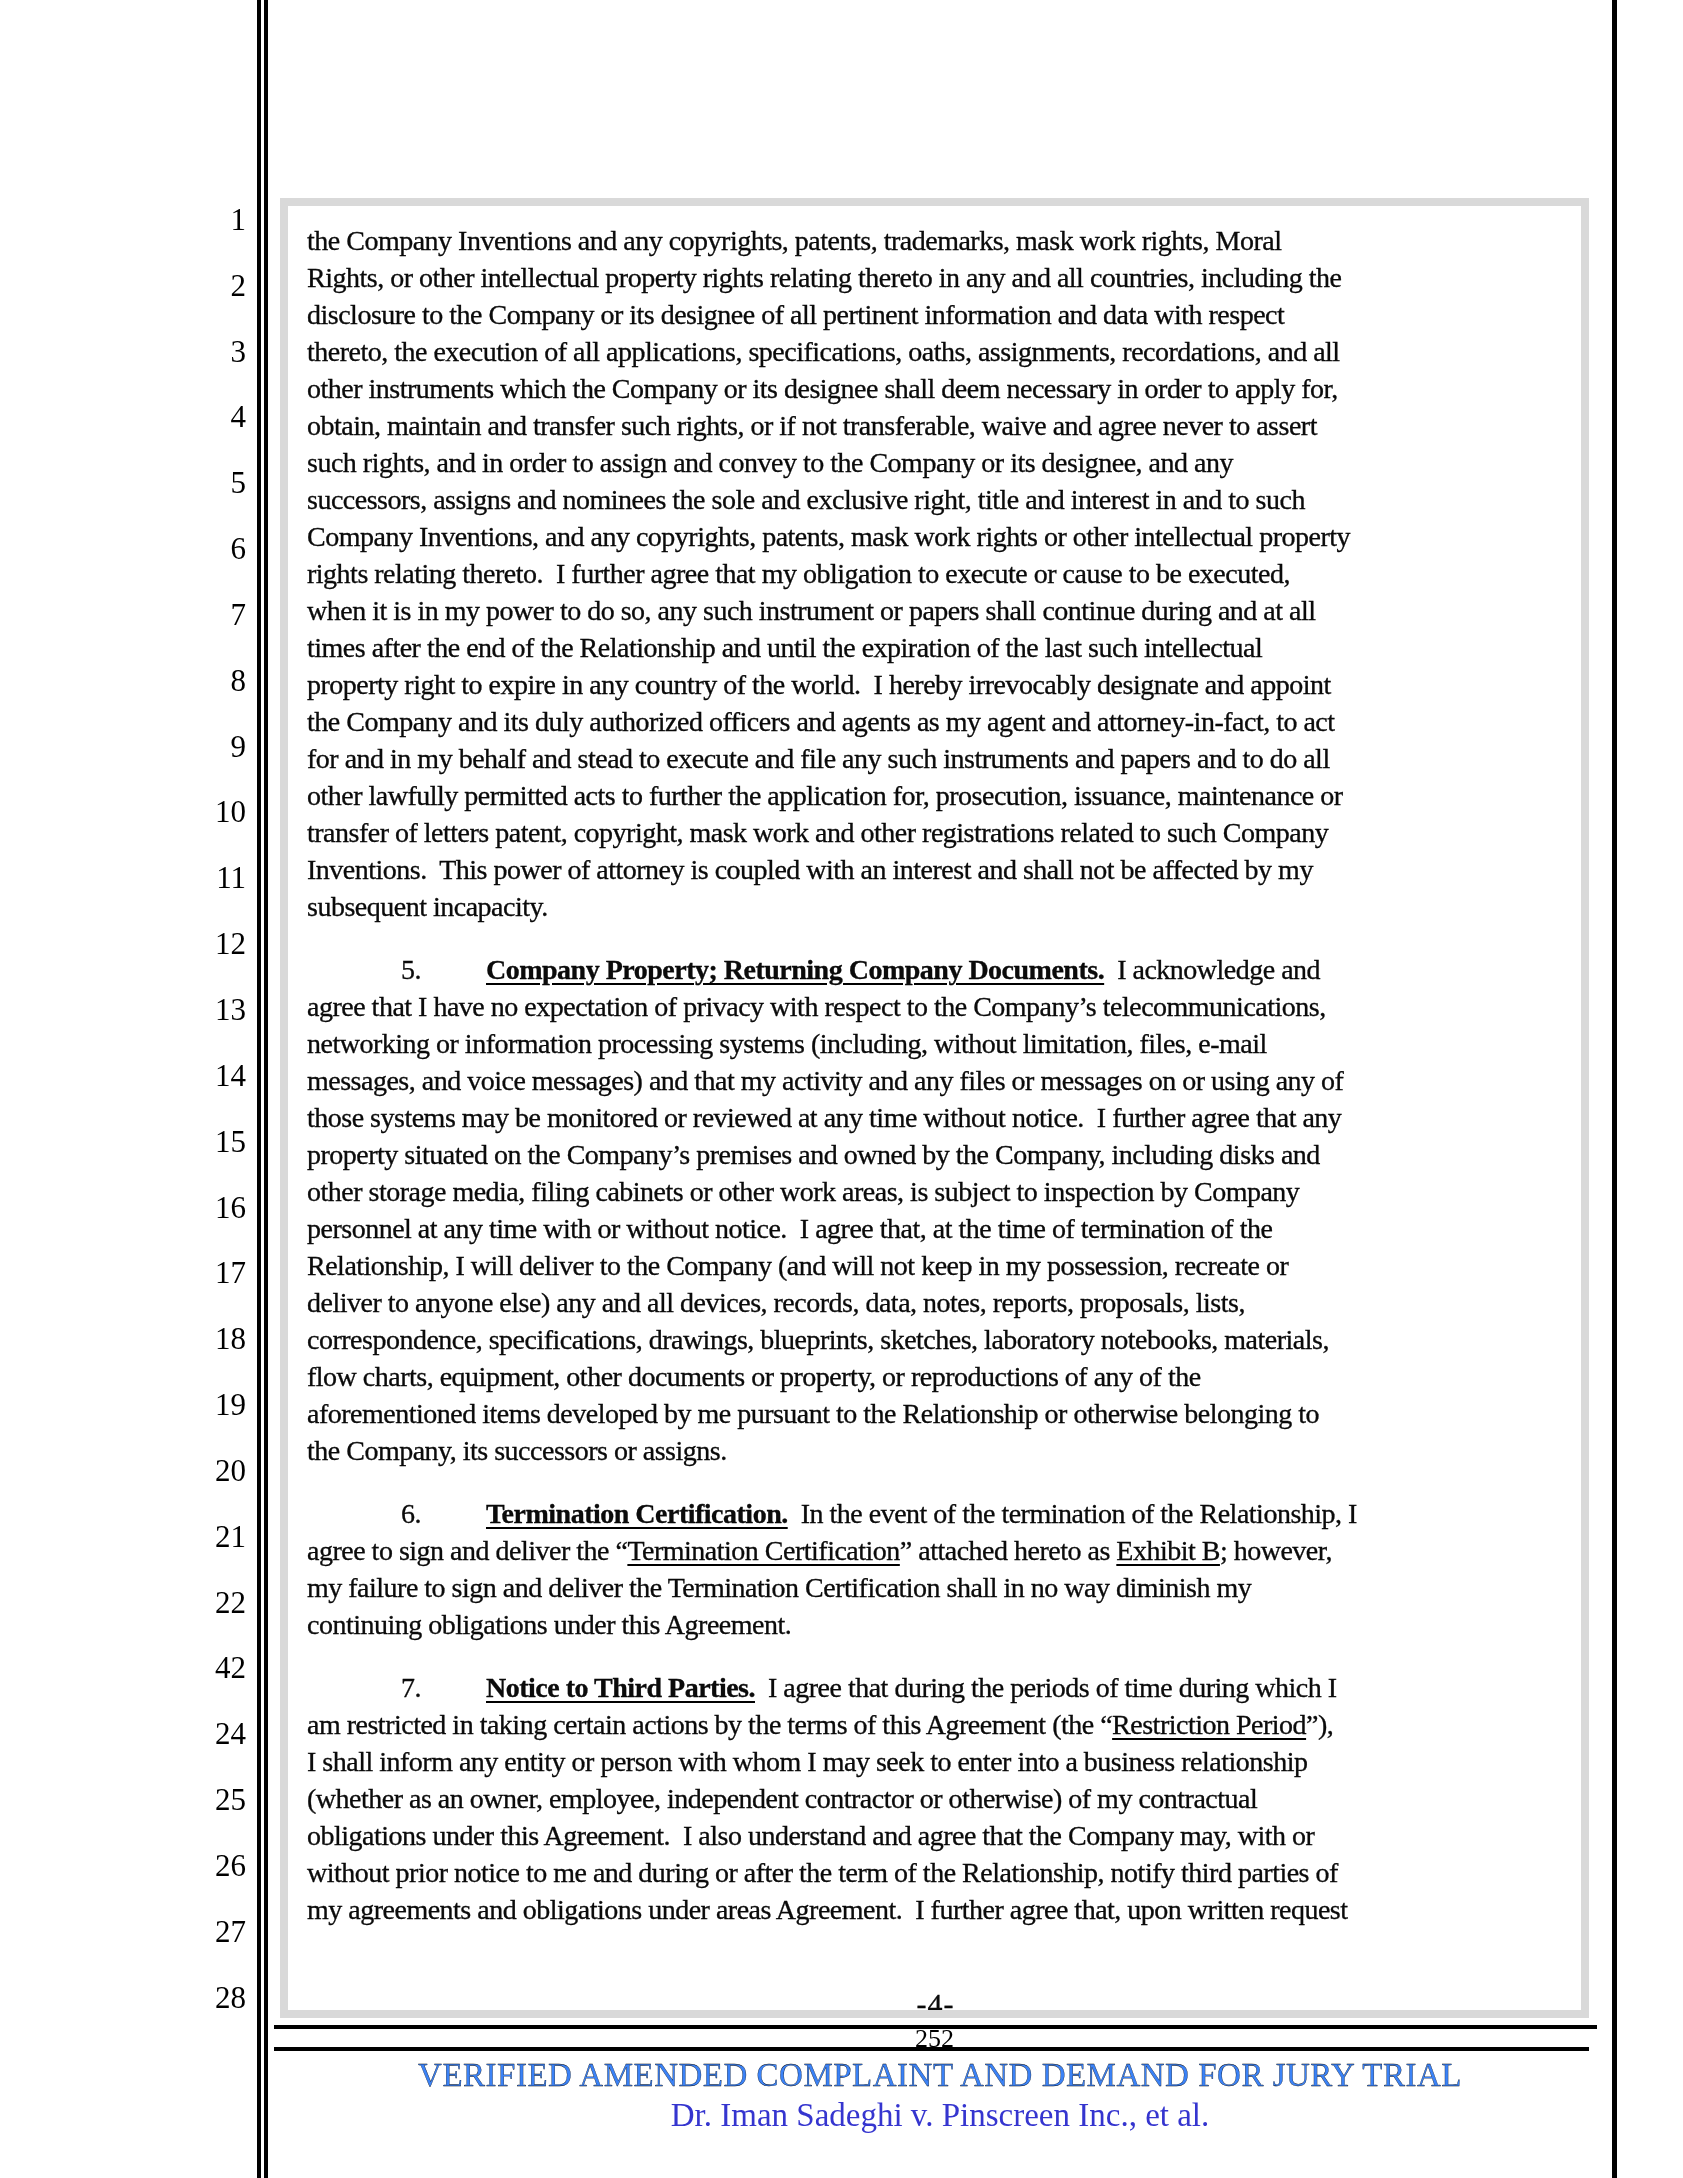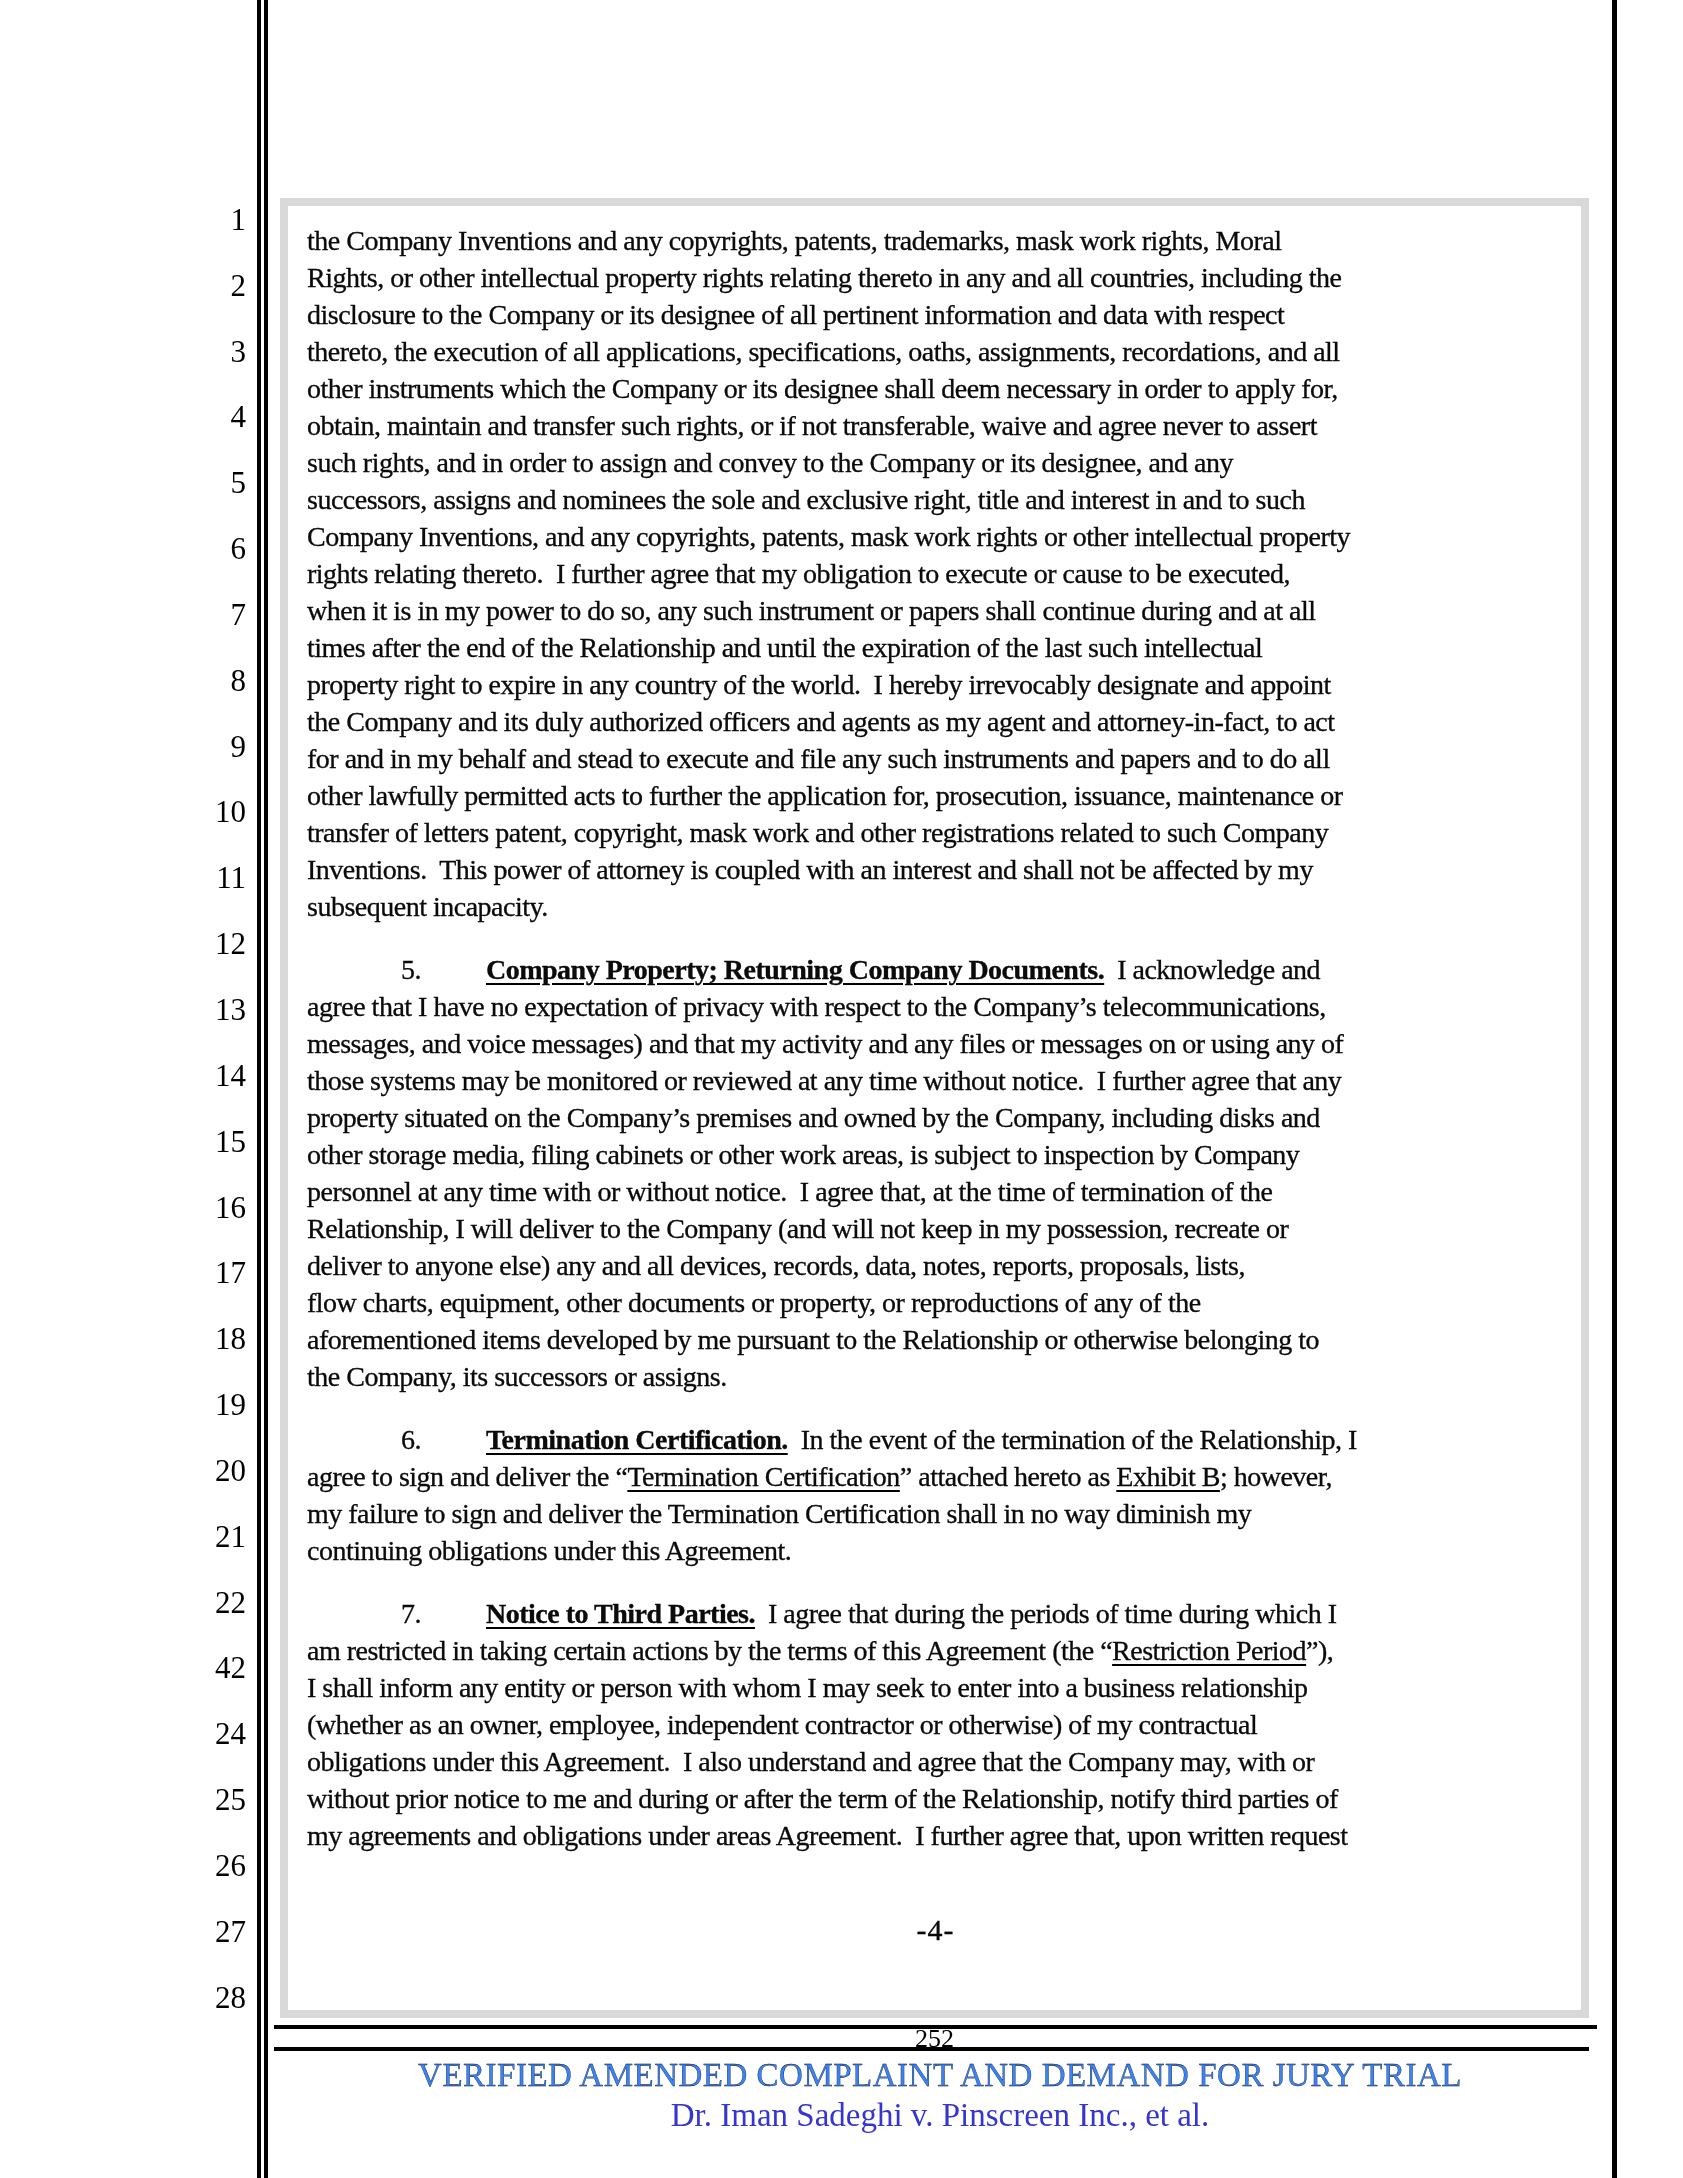--- a/index.html
+++ b/index.html
@@ -102,27 +102,29 @@
         <div class="line"><span>the Company and its duly authorized officers and agents as my agent and attorney-in-fact, to act</span></div>
         <div class="line"><span>for and in my behalf and stead to execute and file any such instruments and papers and to do all</span></div>
         <div class="line"><span>other lawfully permitted acts to further the application for, prosecution, issuance, maintenance or</span></div>
         <div class="line"><span>transfer of letters patent, copyright, mask work and other registrations related to such Company</span></div>
         <div class="line"><span>Inventions.  This power of attorney is coupled with an interest and shall not be affected by my</span></div>
         <div class="line"><span>subsequent incapacity.</span></div>
       </div>
       <div class="para">
         <div class="line"><span class="gap gap-indent"></span><span>5.</span><span class="gap gap-tab"></span><span class="seg-b seg-u">Company Property; Returning Company Documents.</span><span>  I acknowledge and</span></div>
         <div class="line"><span>agree that I have no expectation of privacy with respect to the Company’s telecommunications,</span></div>
+        <div class="line"><span>networking or information processing systems (including, without limitation, files, e-mail</span></div>
         <div class="line"><span>messages, and voice messages) and that my activity and any files or messages on or using any of</span></div>
         <div class="line"><span>those systems may be monitored or reviewed at any time without notice.  I further agree that any</span></div>
         <div class="line"><span>property situated on the Company’s premises and owned by the Company, including disks and</span></div>
         <div class="line"><span>other storage media, filing cabinets or other work areas, is subject to inspection by Company</span></div>
         <div class="line"><span>personnel at any time with or without notice.  I agree that, at the time of termination of the</span></div>
         <div class="line"><span>Relationship, I will deliver to the Company (and will not keep in my possession, recreate or</span></div>
         <div class="line"><span>deliver to anyone else) any and all devices, records, data, notes, reports, proposals, lists,</span></div>
+        <div class="line"><span>correspondence, specifications, drawings, blueprints, sketches, laboratory notebooks, materials,</span></div>
         <div class="line"><span>flow charts, equipment, other documents or property, or reproductions of any of the</span></div>
         <div class="line"><span>aforementioned items developed by me pursuant to the Relationship or otherwise belonging to</span></div>
         <div class="line"><span>the Company, its successors or assigns.</span></div>
       </div>
       <div class="para">
         <div class="line"><span class="gap gap-indent"></span><span>6.</span><span class="gap gap-tab"></span><span class="seg-b seg-u">Termination Certification.</span><span>  In the event of the termination of the Relationship, I</span></div>
         <div class="line"><span>agree to sign and deliver the “</span><span class="seg-u">Termination Certification</span><span>” attached hereto as </span><span class="seg-u">Exhibit B</span><span>; however,</span></div>
         <div class="line"><span>my failure to sign and deliver the Termination Certification shall in no way diminish my</span></div>
         <div class="line"><span>continuing obligations under this Agreement.</span></div>
       </div>

